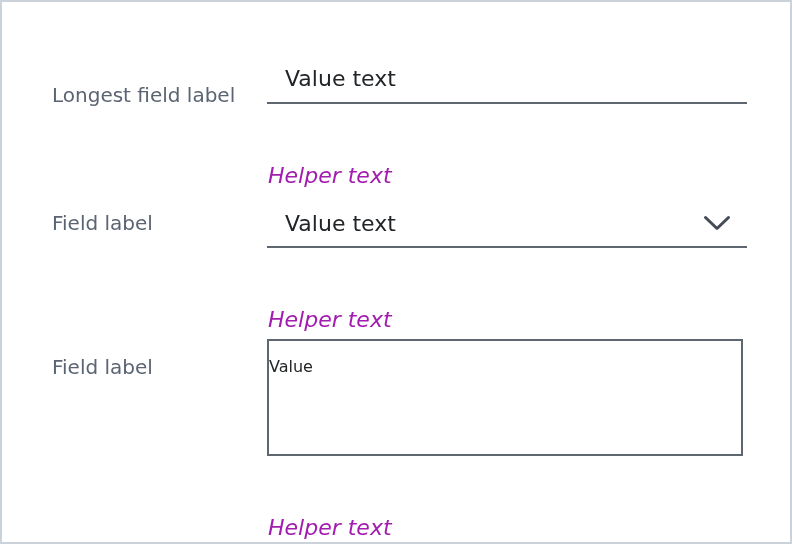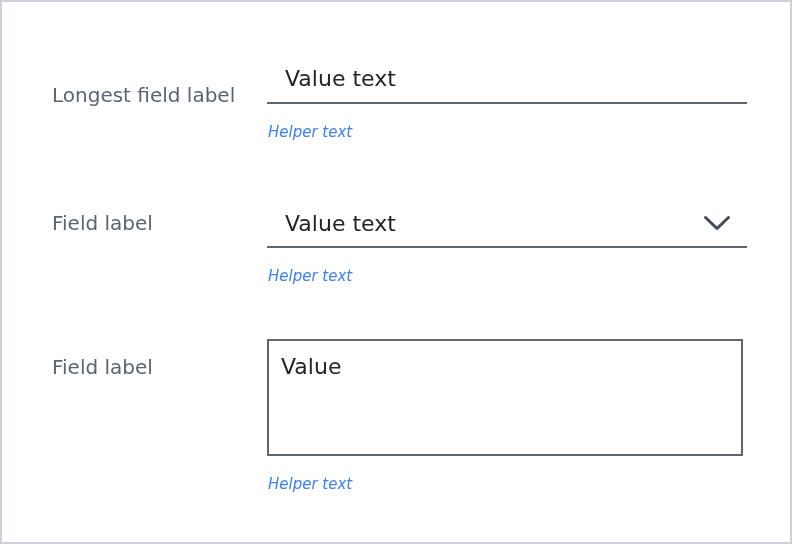--- a/index.html
+++ b/index.html
@@ -20,25 +20,26 @@
     position: absolute;
     left: 50px;
     font-size: 20px;
     line-height: 26px;
     color: #5b6472;
     white-space: nowrap;
   }
   .helper-text {
     position: absolute;
     left: 266px;
-    font-size: 15px;
+    font-size: 22px;
     line-height: 24px;
     font-style: italic;
-    color: #3b82f6;
+    color: #a21caf;
     white-space: nowrap;
+    margin-top: 44px;
   }
   
   .label-1 { top: 80px; }
   .text-input {
     position: absolute;
     left: 265px; top: 56px;
     width: 480px; height: 46px;
     border: none;
     border-bottom: 2.5px solid #5e6670;
     outline: none;
@@ -74,23 +75,23 @@
   .label-3 { top: 352px; }
   .textarea {
     position: absolute;
     left: 265px; top: 337px;
     width: 476px; height: 117px;
     border: 2.5px solid #5e6670;
     outline: none;
     resize: none;
     overflow: hidden;
     background: #ffffff;
-    padding: 12px 14px 12px 12px;
+    padding: 12px 14px 12px 0;
     font-family: "DejaVu Sans", "Liberation Sans", sans-serif;
-    font-size: 22px;
+    font-size: 16px;
     line-height: 28px;
     color: #222528;
   }
   .helper-3 { top: 470px; }
 </style>
 </head>
 <body>
 
 <div class="canvas">
 

